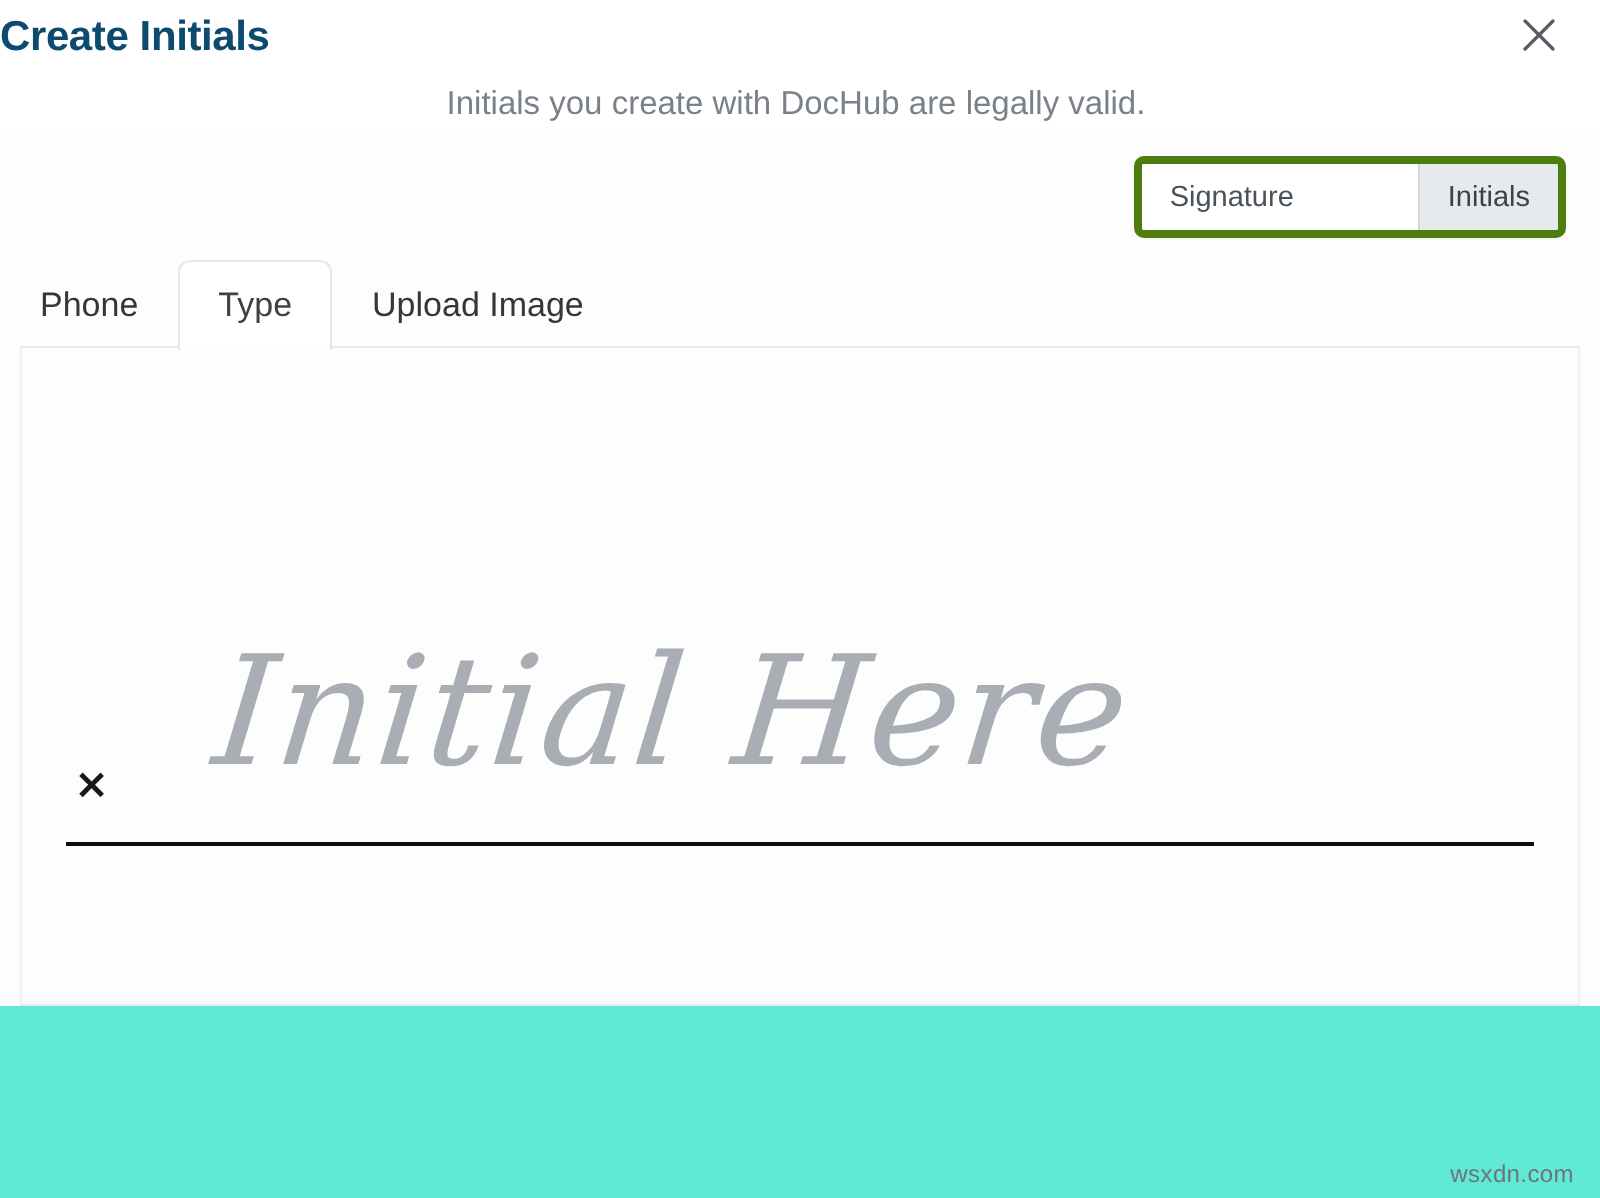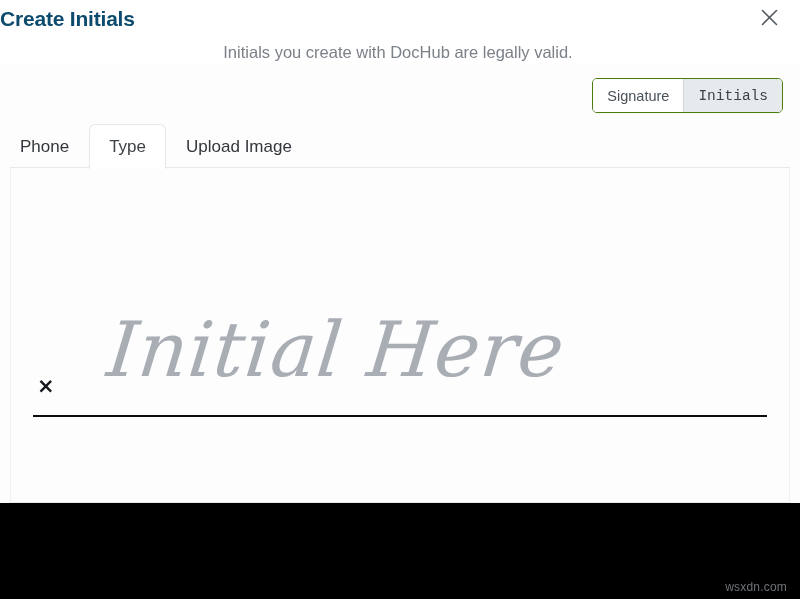--- a/index.html
+++ b/index.html
@@ -63,39 +63,40 @@
 
   
   .seg-row {
     display: flex;
     justify-content: flex-end;
     padding: 0 17px 0 0;
     margin-top: 14px;
   }
   .segmented {
     display: flex;
-    border: 1px solid #4d7c0f;
+    border: 4px solid #4d7c0f;
     border-radius: 5px;
     overflow: hidden;
     background: #ffffff;
     height: 33px;
     box-shadow: 0 1px 1px rgba(20,25,35,0.03);
+    gap: 48px;
   }
   .seg-item {
     display: flex;
     align-items: center;
     justify-content: center;
     padding: 0 14px;
     font-size: 14.5px;
     color: #4a5158;
     background: #ffffff;
     cursor: pointer;
     white-space: nowrap;
   }
-  .seg-item + .seg-item { border-left: 1px solid #d2d6da; font-family: Liberation Mono, monospace; }
+  .seg-item + .seg-item { border-left: 1px solid #d2d6da; }
   .seg-item.active {
     background: #e7eaec;
     color: #3c4248;
   }
 
   
   .tabstrip {
     position: relative;
     height: 45px;
     margin-top: 10px;
@@ -191,21 +192,21 @@
   
   .divider {
     flex: 0 0 auto;
     height: 1px;
     background: #e9eaec;
     margin: 0 10px;
   }
   .footer {
     flex: 0 0 auto;
     height: 96px;
-    background: #000000;
+    background: #5eead4;
     position: relative;
   }
   .watermark {
     position: absolute;
     right: 13px;
     bottom: 5px;
     font-size: 12px;
     color: #6f747a;
     letter-spacing: 0.2px;
   }

